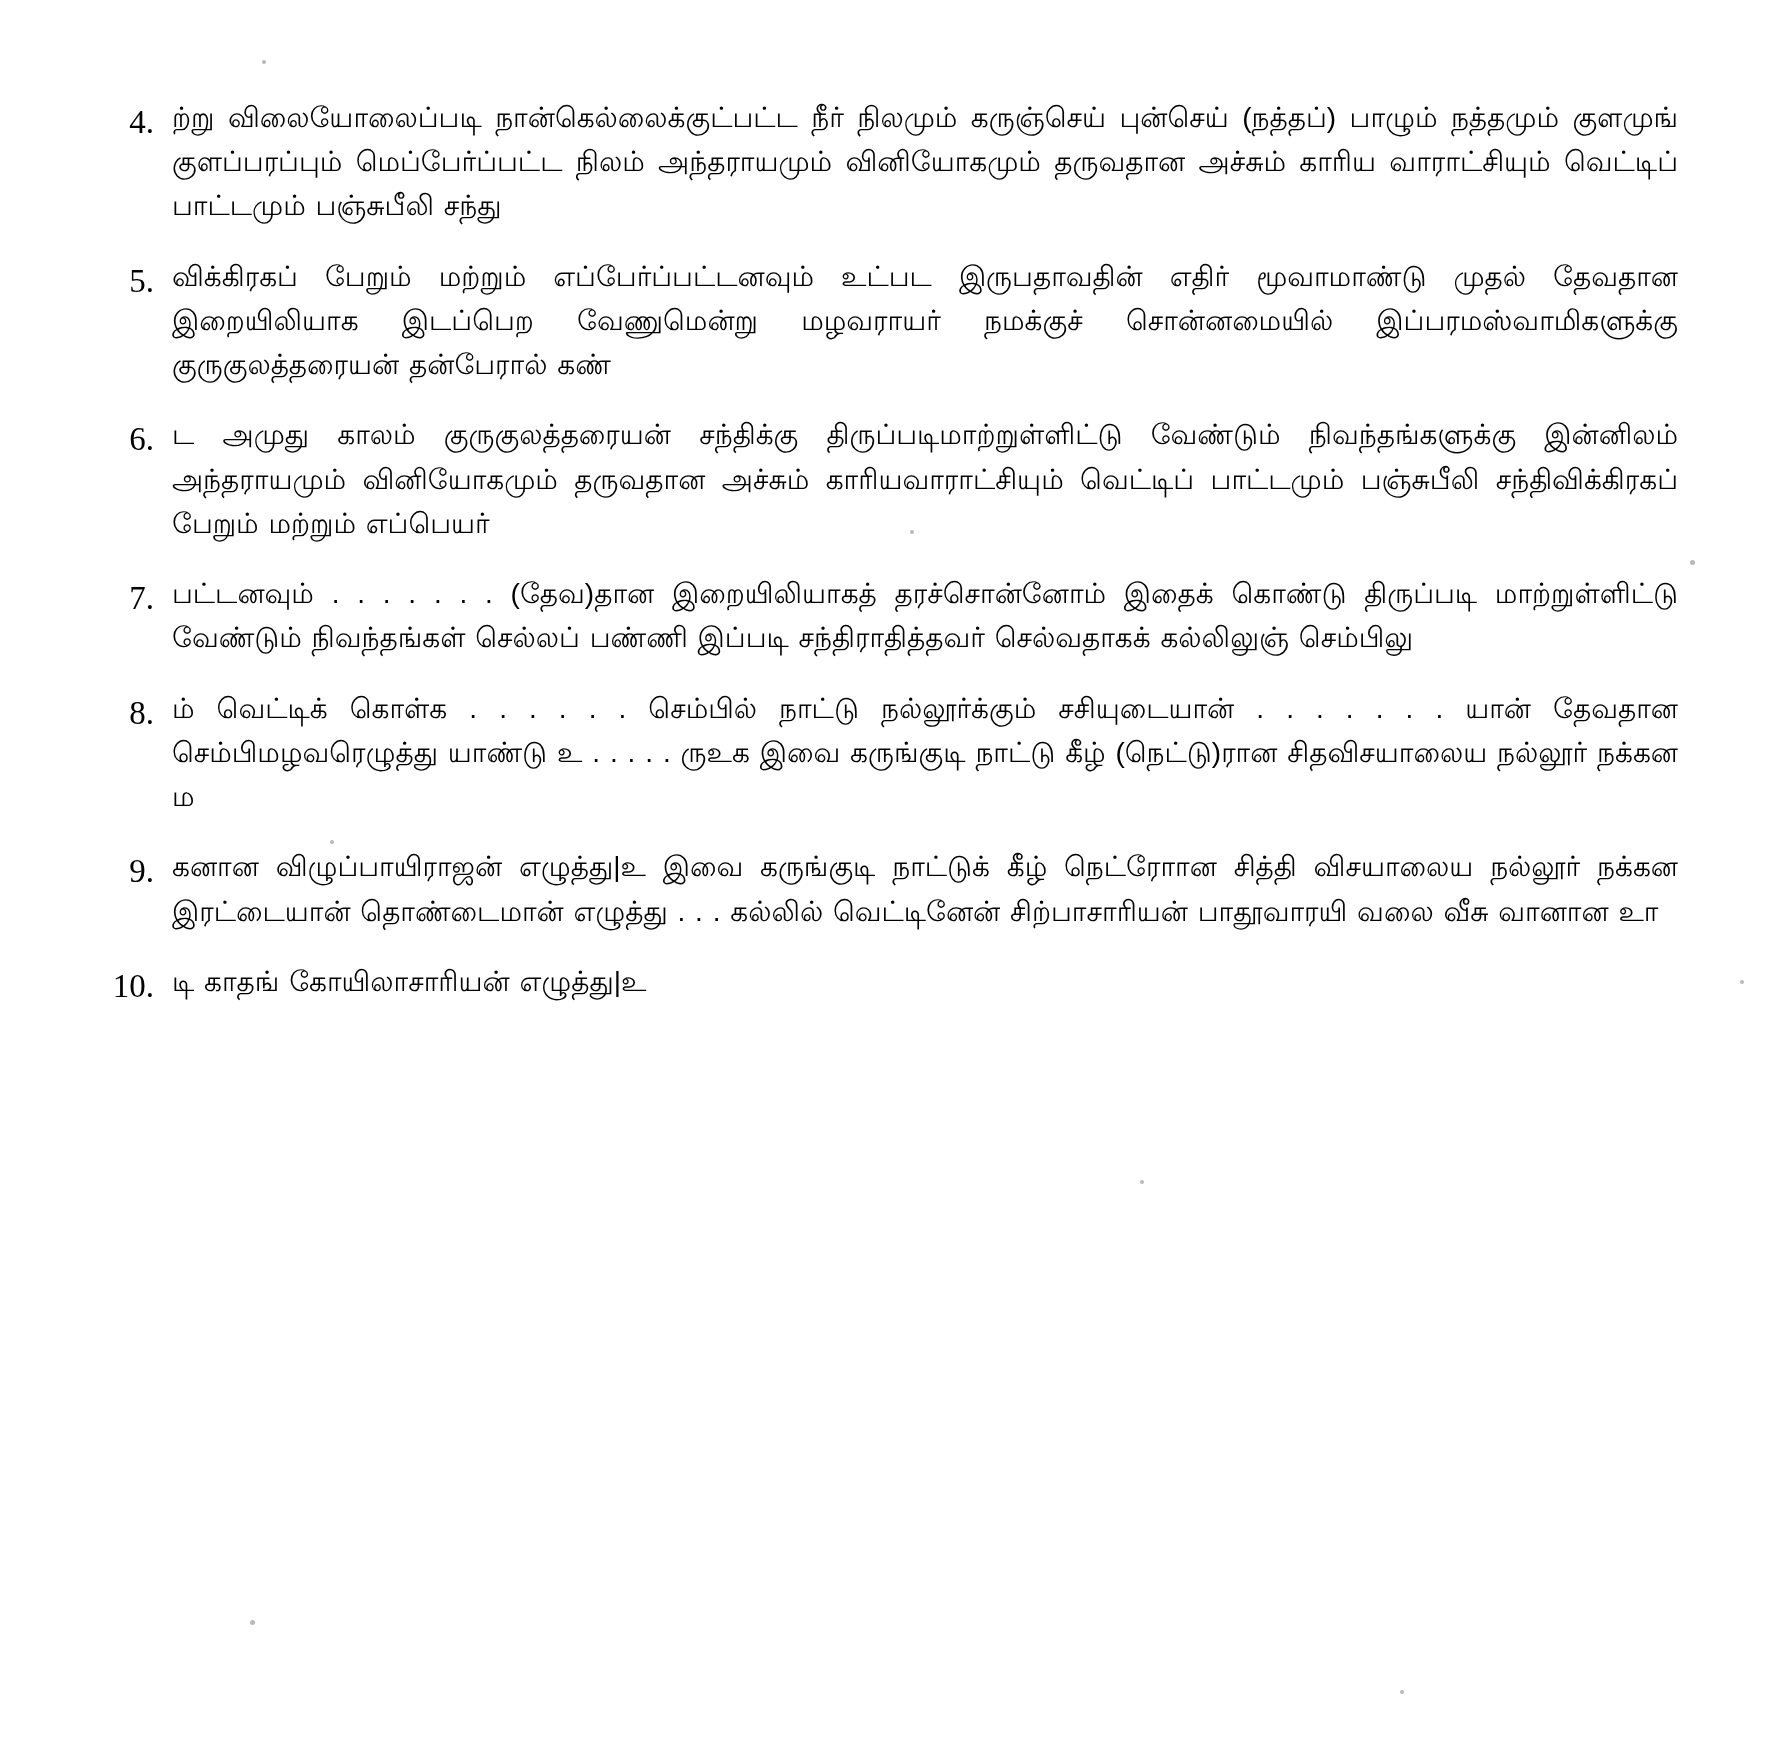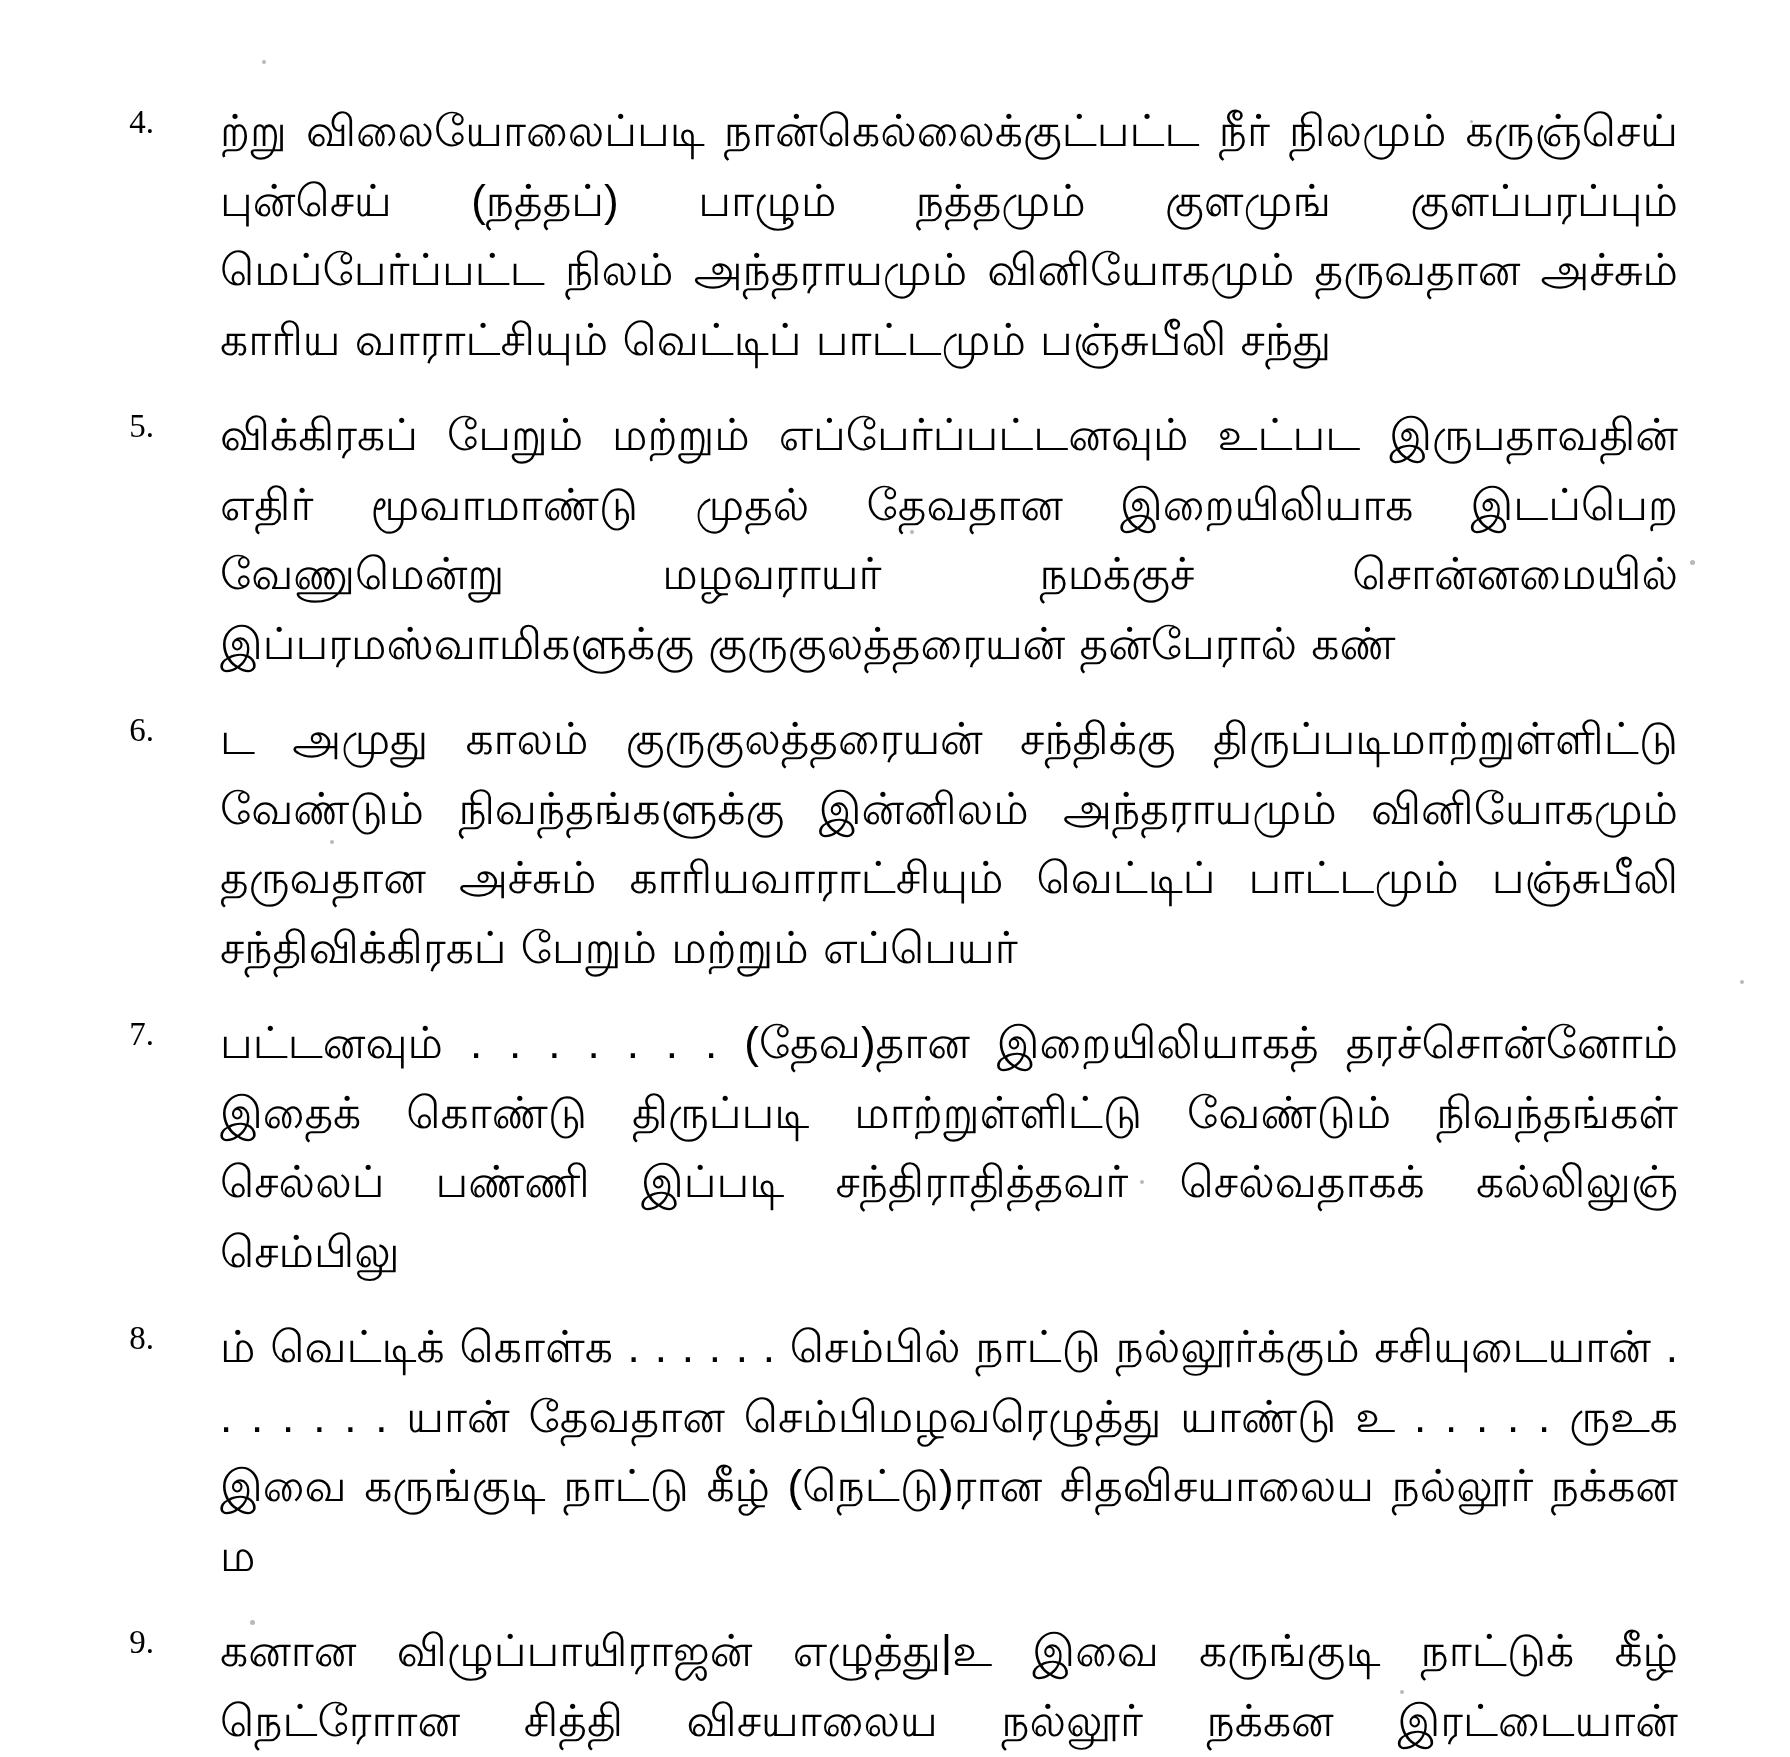--- a/index.html
+++ b/index.html
@@ -32,27 +32,26 @@
     width: 76px;
     text-align: right;
     padding-right: 18px;
     font-size: 33px;
     line-height: 1.58;
     font-family: "Liberation Serif", serif;
     box-sizing: border-box;
   }
   .body-text {
     flex: 1 1 auto;
-    font-size: 44px;
+    font-size: 28px;
     line-height: 1.58;
     text-align: justify;
     text-justify: inter-word;
     word-spacing: 2px;
     font-family: "Liberation Sans", sans-serif;
-    margin-left: 48px;
   }
   
   .speck {
     position: absolute;
     background: #b9b9b9;
     border-radius: 50%;
     pointer-events: none;
   }
 </style>
 </head>
@@ -93,14 +92,18 @@
   <div class="item">
     <div class="num">8.</div>
     <div class="body-text">ம் வெட்டிக் கொள்க . . . . . . செம்பில் நாட்டு நல்லூர்க்கும் சசியுடையான் . . . . . . . யான் தேவதான செம்பிமழவரெழுத்து யாண்டு உ . . . . . ருஉக இவை கருங்குடி நாட்டு கீழ் (நெட்டு)ரான சிதவிசயாலைய நல்லூர் நக்கன ம</div>
   </div>
 
   <div class="item">
     <div class="num">9.</div>
     <div class="body-text">கனான விழுப்பாயிராஜன் எழுத்து|உ இவை கருங்குடி நாட்டுக் கீழ் நெட்ரோான சித்தி விசயாலைய நல்லூர் நக்கன இரட்டையான் தொண்டைமான் எழுத்து . . . கல்லில் வெட்டினேன் சிற்பாசாரியன் பாதூவாரயி வலை வீசு வானான உா</div>
   </div>
 
+  <div class="item">
+    <div class="num">10.</div>
+    <div class="body-text">டி காதங் கோயிலாசாரியன் எழுத்து|உ</div>
+  </div>
 
 </div>
 
 </body></html>

